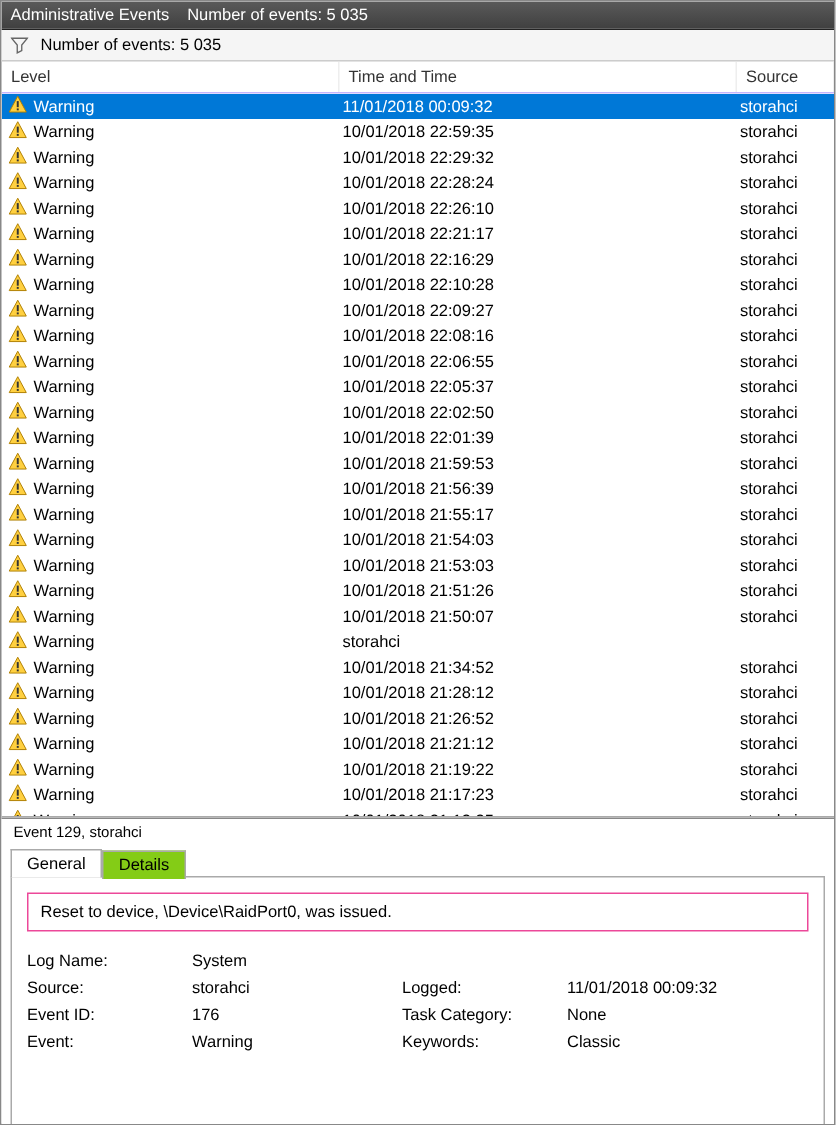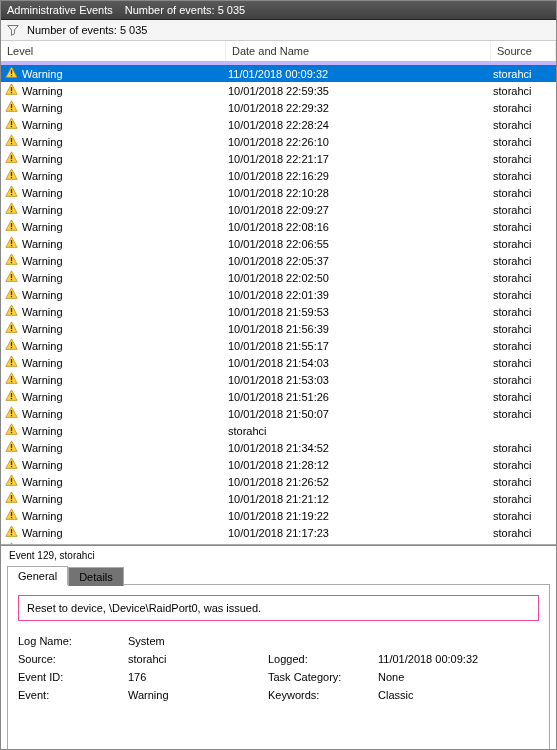--- a/index.html
+++ b/index.html
@@ -36,21 +36,21 @@
     display: inline-block;
   }
   .grid {
     height: 504px;
     overflow-y: auto;
     border-bottom: 1px solid #aaa;
   }
   .grid-header {
     display: flex;
     background: #fff;
-    border-bottom: 4px solid #c4b5fd;
+    border-bottom: 1px solid #c4b5fd;
     position: sticky;
     top: 0;
     font-size: 11px;
   }
   .grid-header .col {
     padding: 4px 6px;
     border-right: 1px solid #eee;
     color: #333;
   }
   .col-level { width: 225px; }
@@ -92,21 +92,21 @@
     padding: 3px 10px;
     border: 1px solid #aaa;
     border-bottom: none;
     background: #fff;
     font-size: 11px;
     position: relative;
     top: 1px;
     cursor: pointer;
   }
   .tab.inactive {
-    background: #737373;
+    background: #84cc16;
     top: 2px;
     padding-bottom:2px;
   }
   .tab-content {
     border: 1px solid #aaa;
     margin: 0 6px 6px 6px;
     flex: 1;
     padding: 10px;
     font-size: 11px;
     display:flex;
@@ -142,21 +142,21 @@
     <svg viewBox="0 0 16 16" width="12" height="12">
         <path d="M1 2h14l-5 6v5l-4 2v-7z" fill="none" stroke="#666" stroke-width="1.2"></path>
       </svg>
   </span>
   <span>Number of events: 5 035</span>
 </div>
 
 <div class="grid">
   <div class="grid-header">
     <div class="col col-level">Level</div>
-    <div class="col col-date">Date and Name</div>
+    <div class="col col-date">Time and Time</div>
     <div class="col col-source">Source</div>
   </div>
   <div id="grid-body">
       <div class="row selected">
         <div class="cell cell-level">
           <span><svg class="warn-icon" viewBox="0 0 16 16">
               <path d="M8 1 L15 14 H1 Z" fill="#ffd040" stroke="#b08000" stroke-width="0.8"></path>
               <rect x="7.2" y="5" width="1.6" height="5" fill="#333"></rect>
               <rect x="7.2" y="11" width="1.6" height="1.6" fill="#333"></rect>
             </svg></span>

